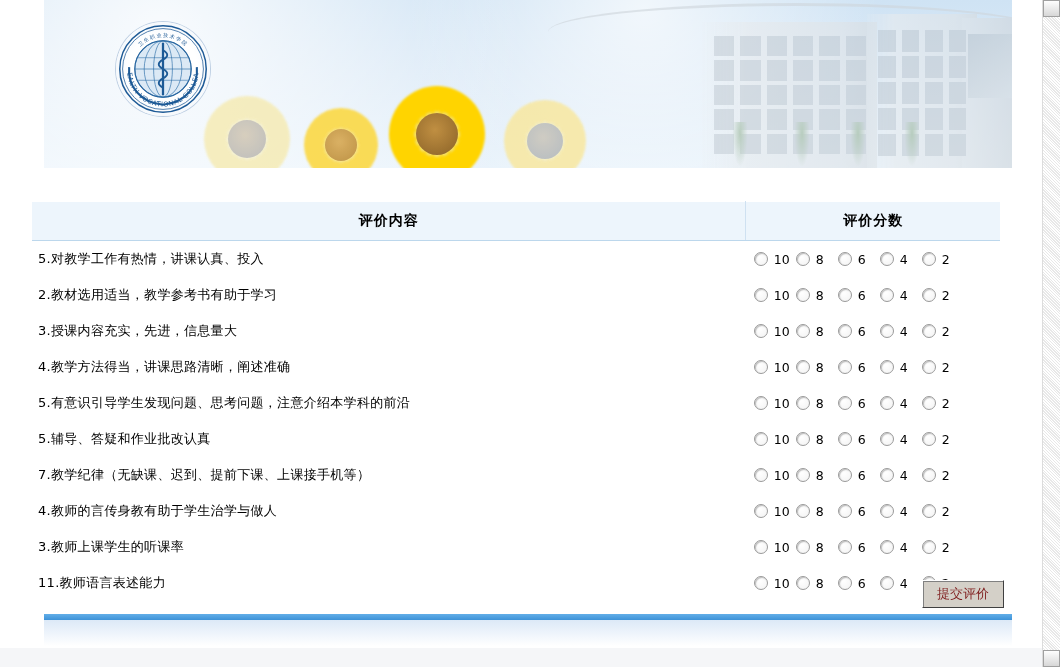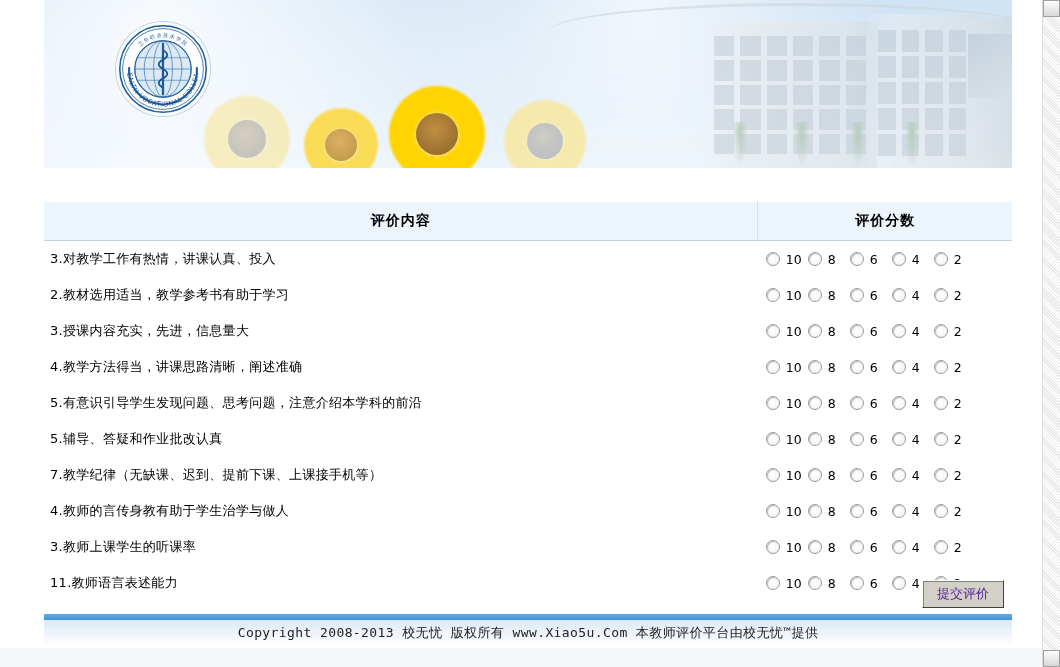--- a/index.html
+++ b/index.html
@@ -220,21 +220,21 @@
     content: "";
     width: 0; height: 0;
     border-left: 4px solid transparent;
     border-right: 4px solid transparent;
     border-top: 4px solid #000000;
   }
 
   
   .content {
     position: absolute;
-    left: 44px; top: 201px;
+    left: 32px; top: 201px;
     width: 968px;
   }
   table.eval {
     width: 968px;
     border-collapse: collapse;
     font-family: "DejaVu Sans", "Liberation Sans", sans-serif;
   }
   table.eval thead th {
     background: #edf5fc;
     border-bottom: 1px solid #bcd7ec;
@@ -287,21 +287,21 @@
     box-sizing: border-box;
   }
   .submitbtn {
     background: #d4d0c8;
     border-top: 1px solid #ffffff;
     border-left: 1px solid #ffffff;
     border-right: 1px solid #404040;
     border-bottom: 1px solid #404040;
     box-shadow: 1px 1px 0 #808080 inset;
     font-size: 13px;
-    color: #4c1d95;
+    color: #7f1d1d;
     padding: 4px 14px;
     font-family: Liberation Mono, monospace;
     cursor: pointer;
   }
 
   
   .footer-bar {
     position: absolute;
     left: 44px; top: 614px;
     width: 968px; height: 6px;
@@ -542,21 +542,21 @@
     <div class="content">
       <table class="eval">
         <thead>
           <tr>
             <th class="col-a">评价内容</th>
             <th class="col-b">评价分数</th>
           </tr>
         </thead>
         <tbody id="eval-body">
             <tr>
-              <td class="q-text">3.对教学工作有热情，讲课认真、投入</td>
+              <td class="q-text">5.对教学工作有热情，讲课认真、投入</td>
               <td class="q-score">
                 <div class="scores">
                   <label class="scoreopt">
                     <span class="radio"></span>
                     <span class="scorelabel">10</span>
                   </label>
                   <label class="scoreopt">
                     <span class="radio"></span>
                     <span class="scorelabel">8</span>
                   </label>
@@ -821,21 +821,20 @@
           </tbody>
       </table>
     </div>
 
     <div class="submitrow">
       <button class="submitbtn">提交评价</button>
     </div>
 
     <div class="footer-bar"></div>
     <div class="footer-grad"></div>
-    <div class="footer-text">Copyright 2008-2013 校无忧 版权所有 www.Xiao5u.Com 本教师评价平台由校无忧™提供</div>
     <div class="bottom-fill"></div>
   </div>
 
   <div class="vscroll">
     <div class="thumb-top"></div>
     <div class="thumb-bottom"></div>
   </div>
 </div>
 
 </body></html>

